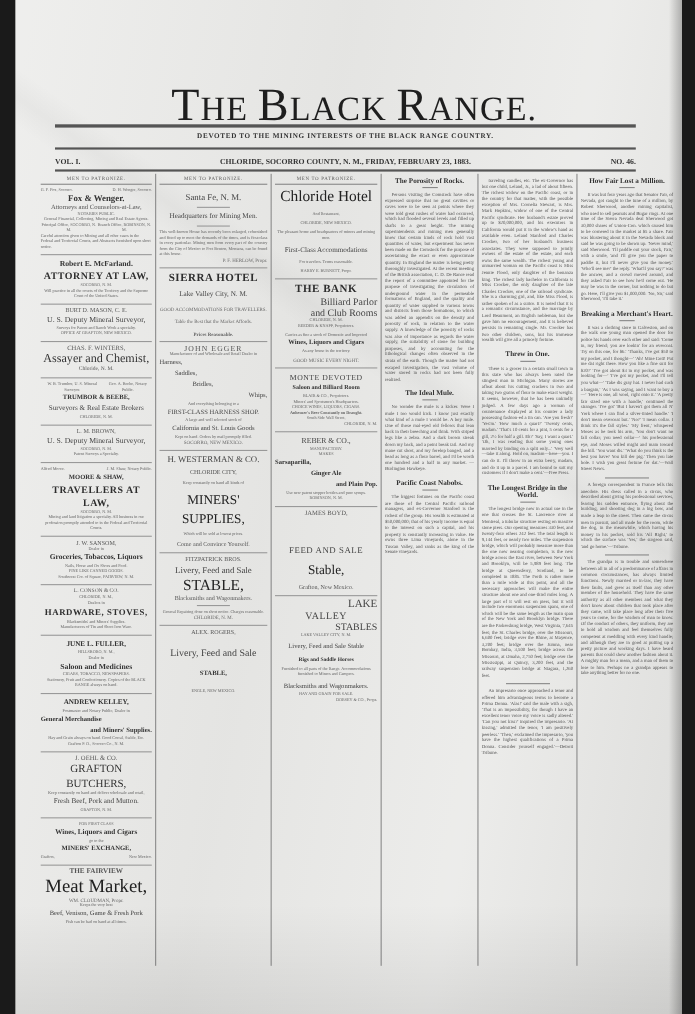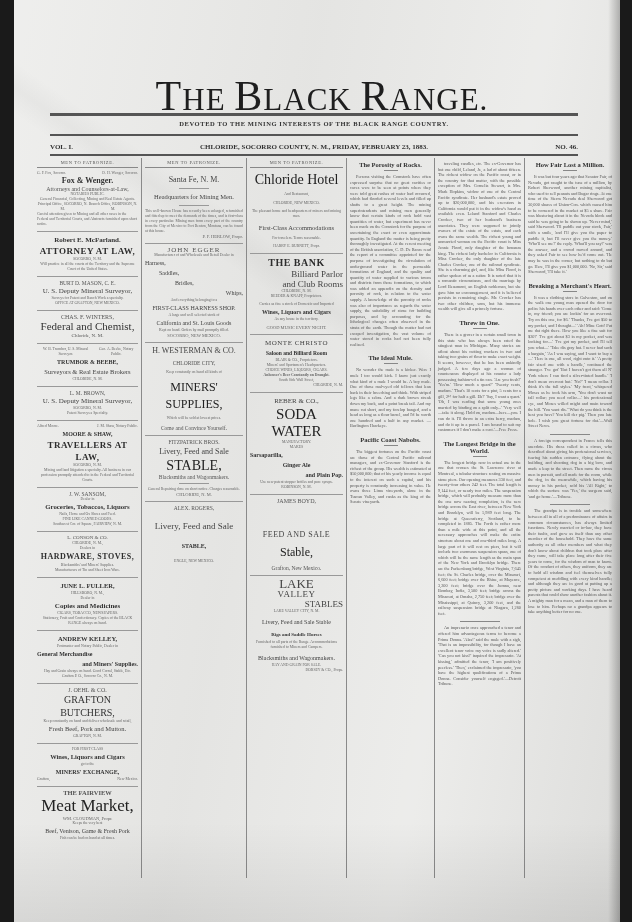--- a/index.html
+++ b/index.html
@@ -89,21 +89,21 @@
 
     <div class="ad">
       <div class="t-s" style="font-size:5.5px;">BURT D. MASON, C. E.</div>
       <div class="t-m" style="font-size:7px;">U. S. Deputy Mineral Surveyor,</div>
       <div class="t-xs">Surveys for Patent and Ranch Work a specialty.</div>
       <div class="t-xs">OFFICE AT GRAFTON, NEW MEXICO.</div>
     </div>
 
     <div class="ad">
       <div class="t-s" style="font-size:6px;">CHAS. F. WINTERS,</div>
-      <div class="t-l">Federal and Chemist,</div>
+      <div class="t-l">Assayer and Chemist,</div>
       <div class="t-s">Chloride, N. M.</div>
     </div>
 
     <div class="ad">
       <div class="split">
           <span>W. B. Trumbor, U. S. Mineral Surveyor.</span>
           <span>Geo. A. Beebe, Notary Public.</span>
         </div>
       <div class="t-mb" style="font-size:6px;">TRUMBOR &amp; BEEBE,</div>
       <div class="t-m" style="font-size:6.5px;">Surveyors &amp; Real Estate Brokers</div>
@@ -143,21 +143,21 @@
       <div class="t-xs">Dealers in</div>
       <div class="t-lb" style="font-size:8px;">HARDWARE, STOVES,</div>
       <div class="t-xs">Blacksmiths' and Miners' Supplies.</div>
       <div class="t-xs">Manufacturers of Tin and Sheet Iron Ware.</div>
     </div>
 
     <div class="ad">
       <div class="t-mb" style="font-size:6.5px;">JUNE L. FULLER,</div>
       <div class="t-xs">HILLSBORO, N. M.,</div>
       <div class="t-xs">Dealer in</div>
-      <div class="t-mb" style="font-size:7px;">Copies and Medicines</div>
+      <div class="t-mb" style="font-size:7px;">Saloon and Medicines</div>
       <div class="t-xs">CIGARS, TOBACCO, NEWSPAPERS.</div>
       <div class="t-xs">Stationery, Fruit and Confectionery. Copies of the BLACK RANGE always on hand.</div>
     </div>
 
     <div class="ad">
       <div class="t-mb" style="font-size:6.5px;">ANDREW KELLEY,</div>
       <div class="t-xs">Postmaster and Notary Public, Dealer in</div>
       <div class="t-mb" style="font-size:6px; text-align:left;">General Merchandise</div>
       <div class="t-mb" style="font-size:6px; text-align:right;">and Miners' Supplies.</div>
       <div class="t-xs">Hay and Grain always on hand. Good Corral, Stable, Etc.</div>
@@ -198,20 +198,27 @@
 
     <div class="ad">
       <div class="t-m" style="font-size:8px; margin-top:4px;">Santa Fe, N. M.</div>
       <div class="small-rule"></div>
       <div class="t-m" style="font-size:6.5px;">Headquarters for Mining Men.</div>
       <div class="small-rule"></div>
       <div class="t-xs" style="text-align:justify;">This well-known House has recently been enlarged, refurnished and fitted up to meet the demands of the times, and is first-class in every particular. Mining men from every part of the country from the City of Mexico to Fort Benton, Montana, can be found at this house.</div>
       <div class="t-xs" style="text-align:right; font-size:4.5px;">P. F. HERLOW, Propr.</div>
     </div>
 
+    <div class="ad">
+      <div class="t-lb" style="font-size:10px;">SIERRA HOTEL</div>
+      <div class="t-m" style="font-size:6.5px; margin-top:4px;">Lake Valley City, N. M.</div>
+      <div class="t-xs" style="margin-top:6px; font-size:4.5px;">GOOD ACCOMMODATIONS FOR TRAVELLERS.</div>
+      <div class="t-xs" style="margin-top:6px; font-size:4.5px;">Table the Best that the Market Affords.</div>
+      <div class="t-xs" style="margin-top:6px; font-size:4.5px; font-weight:bold;">Prices Reasonable.</div>
+    </div>
 
     <div class="ad">
       <div class="t-s" style="font-size:7px; letter-spacing:1px;">JOHN EGGER</div>
       <div class="t-xs">Manufacturer of and Wholesale and Retail Dealer in</div>
       <div class="t-m" style="font-size:6px; text-align:left;">Harness,</div>
       <div class="t-m" style="font-size:6px; text-align:left; padding-left:14px;">Saddles,</div>
       <div class="t-m" style="font-size:6px; text-align:left; padding-left:30px;">Bridles,</div>
       <div class="t-m" style="font-size:6px; text-align:right;">Whips,</div>
       <div class="t-xs">And everything belonging to a</div>
       <div class="t-m" style="font-size:6px;">FIRST-CLASS HARNESS SHOP.</div>
@@ -267,51 +274,50 @@
       <div class="t-m" style="font-size:9px; text-align:right;">and Club Rooms</div>
       <div class="t-xs">CHLORIDE, N. M.</div>
       <div class="t-xs">REEDER &amp; KNAPP, Proprietors.</div>
       <div class="t-xs" style="margin-top:3px;">Carries as fine a stock of Domestic and Imported</div>
       <div class="t-mb" style="font-size:6px;">Wines, Liquors and Cigars</div>
       <div class="t-xs">As any house in the territory.</div>
       <div class="t-xs" style="font-size:4.5px; margin-top:3px;">GOOD MUSIC EVERY NIGHT.</div>
     </div>
 
     <div class="ad">
-      <div class="t-m" style="font-size:7px; letter-spacing:0.5px;">MONTE CHRISTO</div>
+      <div class="t-m" style="font-size:7px; letter-spacing:0.5px;">MONTE DEVOTED</div>
       <div class="t-mb" style="font-size:5.5px;">Saloon and Billiard Room</div>
       <div class="t-xs">BLAIR &amp; CO., Proprietors.</div>
       <div class="t-xs">Miners' and Sportsmen's Headquarters.</div>
       <div class="t-xs">CHOICE WINES, LIQUORS, CIGARS.</div>
       <div class="t-xs" style="font-weight:bold;">Anheuser's Beer Constantly on Draught.</div>
       <div class="t-xs">South Side Wall Street,</div>
       <div class="t-xs" style="text-align:right;">CHLORIDE, N. M.</div>
     </div>
 
     <div class="ad">
       <div class="t-m" style="font-size:7px;">REBER &amp; CO.,</div>
-      <div class="t-xl" style="font-size:15px;">SODA WATER</div>
       <div class="t-xs">MANUFACTORY.</div>
       <div class="t-xs">MAKES</div>
       <div class="t-mb" style="font-size:6px; text-align:left;">Sarsaparilla,</div>
       <div class="t-mb" style="font-size:6px;">Ginger Ale</div>
       <div class="t-mb" style="font-size:6px; text-align:right;">and Plain Pop.</div>
       <div class="t-xs">Use new patent stopper bottles and pure syrups.</div>
       <div class="t-xs">ROBINSON, N. M.</div>
     </div>
 
     <div class="ad">
       <div class="t-s" style="font-size:6px;">JAMES BOYD,</div>
       <div class="t-m" style="font-size:8px; letter-spacing:0.5px;margin-top:26px;">FEED AND SALE</div>
       <div class="t-xl" style="font-size:12px; margin-top:4px;">Stable,</div>
       <div class="t-s" style="font-size:5.5px; margin-top:4px;">Grafton, New Mexico.</div>
     </div>
 
     <div class="ad">
-      <div class="t-m" style="font-size:13px; text-align:center;">LAKE</div>
+      <div class="t-m" style="font-size:10px; text-align:right;">LAKE</div>
       <div class="t-m" style="font-size:9px; letter-spacing:0.5px;">VALLEY</div>
       <div class="t-m" style="font-size:9px; text-align:right;">STABLES</div>
       <div class="t-xs">LAKE VALLEY CITY, N. M.</div>
       <div class="t-m" style="font-size:6px; margin-top:3px;">Livery, Feed and Sale Stable</div>
       <div class="t-mb" style="font-size:5px; margin-top:3px;">Rigs and Saddle Horses</div>
       <div class="t-xs">Furnished to all parts of the Range. Accommodations furnished to Miners and Campers.</div>
       <div class="t-m" style="font-size:6px; margin-top:3px;">Blacksmiths and Wagonmakers.</div>
       <div class="t-xs">HAY AND GRAIN FOR SALE.</div>
       <div class="t-xs" style="text-align:right;">DORSEY &amp; CO., Props.</div>
     </div>

